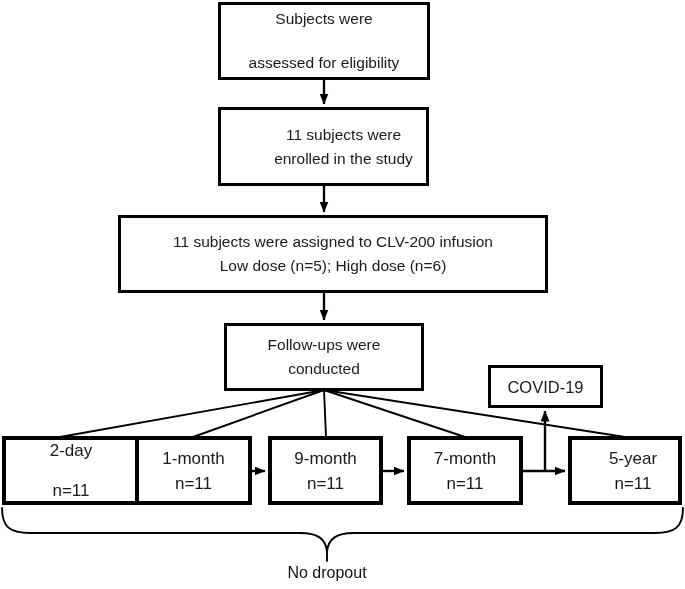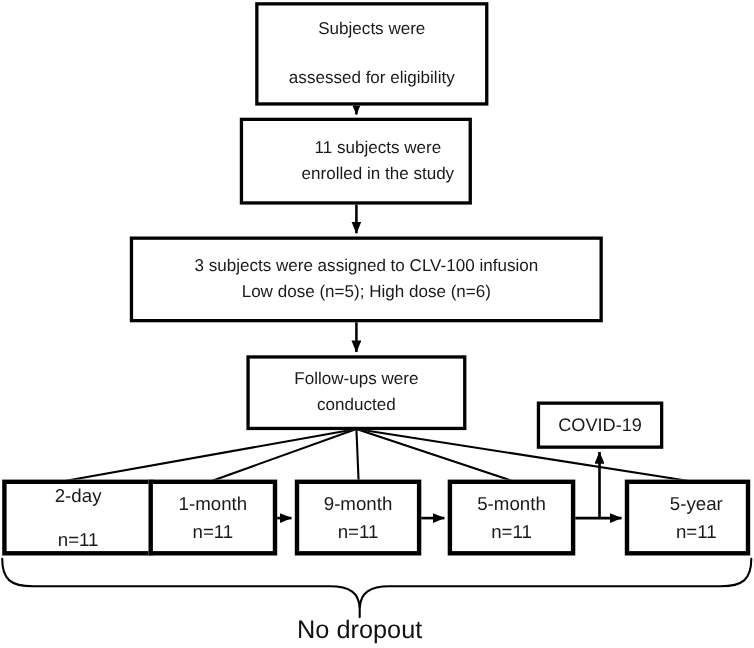--- a/index.html
+++ b/index.html
@@ -17,36 +17,36 @@
     border:3px solid #000000;
     box-sizing:border-box;
     display:flex;flex-direction:column;
     align-items:center;justify-content:center;
     text-align:center;
     color:#1a1a1a;
     font-size:15.5px;line-height:24px;
   }
   .tp{border-width:4px;font-size:17px;line-height:25px;}
   .covid{font-size:16.5px;line-height:20px;justify-content:center;}
-  #bx-elig   {left:232px;top:2px;  width:212px;height:94px;gap:20px;}
+  #bx-elig   {left:218px;top:2px;  width:212px;height:78px;gap:20px;}
   #bx-enrol  {left:218px;top:107px;width:211px;height:79px;padding-left:40px;}
   #bx-assign {left:118px;top:215px;width:430px;height:78px;}
   #bx-follow {left:224px;top:323px;width:200px;height:68px;align-items:center;}
   #bx-covid  {left:488px;top:365px;width:115px;height:43px;}
   #tp0{left:2px;  top:436px;width:138px;height:69px;gap:15px;}
   #tp1{left:135px;top:436px;width:117px;height:69px;}
   #tp2{left:268px;top:436px;width:115px;height:69px;}
   #tp3{left:407px;top:436px;width:116px;height:69px;}
   #tp4{left:568px;top:436px;width:114px;height:69px;padding-left:16px;}
   .brace-label{
     position:absolute;z-index:2;
     left:252px;top:560px;width:150px;
     text-align:center;
     color:#111111;
-    font-size:23px;line-height:25px;
+    font-size:16px;line-height:25px;
   }
 </style>
 </head>
 <body>
 
 <div class="stage">
 
   <svg class="conn" width="685" height="589" viewBox="0 0 685 589">
     <defs>
       <marker id="ah" markerUnits="userSpaceOnUse" markerWidth="11" markerHeight="9" viewBox="0 0 11 9" refX="10.5" refY="4.5" orient="auto">
@@ -86,21 +86,21 @@
     <div>Subjects were</div>
     <div>assessed for eligibility</div>
   </div>
 
   <div class="fbox" id="bx-enrol">
     <div>11 subjects were</div>
     <div>enrolled in the study</div>
   </div>
 
   <div class="fbox" id="bx-assign">
-    <div>3 subjects were assigned to CLV-100 infusion</div>
+    <div>11 subjects were assigned to CLV-200 infusion</div>
     <div>Low dose (n=5); High dose (n=6)</div>
   </div>
 
   <div class="fbox" id="bx-follow">
     <div>Follow-ups were</div>
     <div>conducted</div>
   </div>
 
   <div class="fbox covid" id="bx-covid">
     <div>COVID-19</div>
@@ -115,21 +115,21 @@
     <div>1-month</div>
     <div>n=11</div>
   </div>
 
   <div class="fbox tp" id="tp2">
     <div>9-month</div>
     <div>n=11</div>
   </div>
 
   <div class="fbox tp" id="tp3">
-    <div>5-month</div>
+    <div>7-month</div>
     <div>n=11</div>
   </div>
 
   <div class="fbox tp" id="tp4">
     <div>5-year</div>
     <div>n=11</div>
   </div>
 
   <div class="brace-label">No dropout</div>
 

